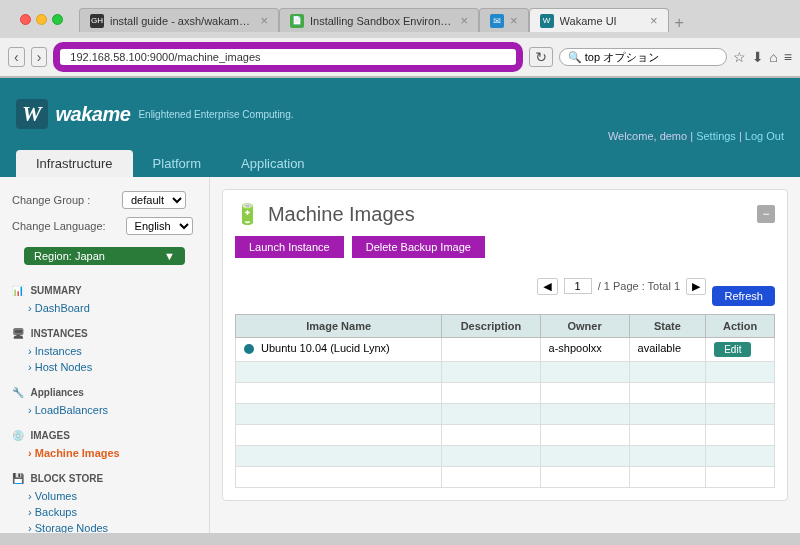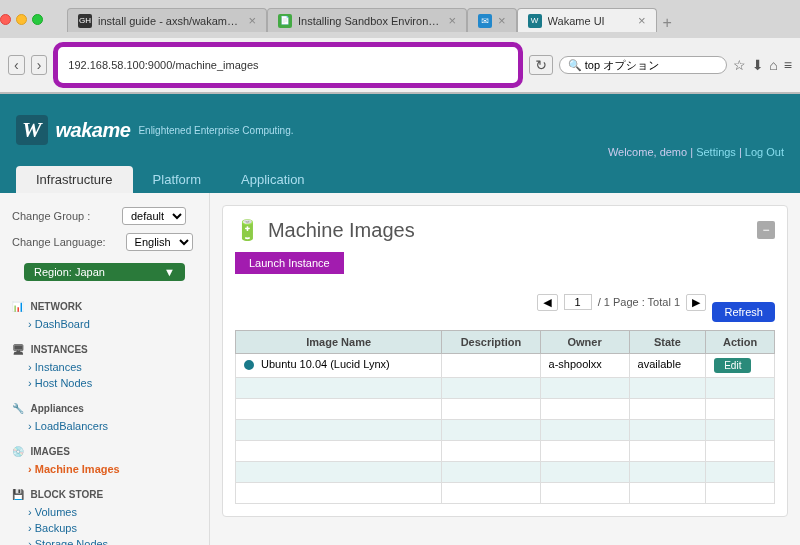--- a/index.html
+++ b/index.html
@@ -1,35 +1,35 @@
 <!DOCTYPE html>
 <html><head>
   <meta charset="utf-8">
   <style>
     * { margin: 0; padding: 0; box-sizing: border-box; }
     body { font-family: Arial, sans-serif; font-size: 12px; background: #ccc; width: 800px; height: 545px; overflow: hidden; }
 
     
     .browser-chrome { background: #e8e8e8; border-bottom: 1px solid #bbb; }
-    .browser-titlebar { background: #d6d6d6; padding: 6px 0; display: flex; align-items: center; gap: 16px; }
+    .browser-titlebar { background: #d6d6d6; padding: 6px 20px; display: flex; align-items: center; gap: 8px; }
     .traffic-lights { display: flex; gap: 5px; }
     .traffic-light { width: 11px; height: 11px; border-radius: 50%; cursor: pointer; }
     .traffic-light.red { background: #ff5f56; border: 1px solid #e0443e; }
     .traffic-light.yellow { background: #ffbd2e; border: 1px solid #dea123; }
     .traffic-light.green { background: #27c93f; border: 1px solid #1aab29; }
     .browser-tabs { display: flex; align-items: flex-end; padding: 0 8px; gap: 0; margin-top: 2px; }
     .browser-tab { background: #c8c8c8; border: 1px solid #aaa; border-bottom: none; border-radius: 4px 4px 0 0; padding: 4px 10px; font-size: 11px; color: #333; display: flex; align-items: center; gap: 6px; min-width: 140px; max-width: 200px; cursor: pointer; }
     .browser-tab.active { background: #f0f0f0; z-index: 1; }
     .browser-tab .tab-favicon { width: 14px; height: 14px; background: #555; border-radius: 2px; flex-shrink: 0; }
     .browser-tab .tab-title { font-size: 11px; overflow: hidden; text-overflow: ellipsis; white-space: nowrap; flex: 1; }
     .browser-tab .tab-close { color: #888; font-size: 13px; cursor: pointer; }
     .browser-tab-new { background: none; border: none; font-size: 16px; color: #888; cursor: pointer; padding: 0 6px; }
     .browser-addressbar { background: #f0f0f0; padding: 4px 8px; display: flex; align-items: center; gap: 6px; border-bottom: 1px solid #bbb; }
     .nav-btn { background: none; border: 1px solid #aaa; border-radius: 3px; padding: 1px 5px; font-size: 14px; color: #555; cursor: pointer; }
-    .address-input { flex: 1; border: 5px solid #a21caf; border-radius: 10px; padding: 12px 10px; font-size: 11px; background: white; color: #333; }
+    .address-input { flex: 1; border: 7px solid #a21caf; border-radius: 10px; padding: 2px 10px; font-size: 11px; background: white; color: #333; }
     .search-box { border: 1px solid #aaa; border-radius: 10px; padding: 2px 8px; font-size: 11px; background: white; width: 168px; }
     .toolbar-icon { font-size: 14px; color: #555; cursor: pointer; }
 
     
     .app-container { background: white; height: calc(545px - 90px); overflow: hidden; }
     .app-header { background: #1a7a8a; padding: 8px 16px; display: flex; align-items: center; justify-content: space-between; }
     .logo-area { display: flex; align-items: center; gap: 8px; }
 
     
     .nav-tabs { background: #1a7a8a; display: flex; padding: 0 0 0 16px; }
@@ -160,21 +160,21 @@
       <div style="padding: 4px 12px;">
         <div class="region-select">
           <span>Region: Japan</span>
           <span>▼</span>
         </div>
       </div>
 
       <div class="sidebar-section">
         <div class="sidebar-section-title">
           <span>📊</span>
-          <span>NETWORK</span>
+          <span>SUMMARY</span>
         </div>
         <a class="sidebar-link">DashBoard</a>
       </div>
 
       <div class="sidebar-section">
         <div class="sidebar-section-title">
           <span>🖥</span>
           <span>INSTANCES</span>
         </div>
         <a class="sidebar-link">Instances</a>
@@ -220,20 +220,21 @@
       <div class="content-card">
         <div class="content-header">
           <div class="content-title-area">
             <span style="font-size:20px; color:#55aa44;">🔋</span>
             <h2 class="content-title">Machine Images</h2>
           </div>
           <button class="collapse-btn">−</button>
         </div>
         <div class="content-actions">
           <button class="btn-teal">Launch Instance</button>
+          <button class="btn-teal">Delete Backup Image</button>
         </div>
         <div class="pagination-bar">
           <button class="pagination-btn">◀</button>
           <input class="page-input" value="1" style="">
           <span>/ 1 Page : Total 1</span>
           <button class="pagination-btn">▶</button>
           <button class="btn-dark-teal">Refresh</button>
         </div>
         <table class="data-table">
           <thead>

